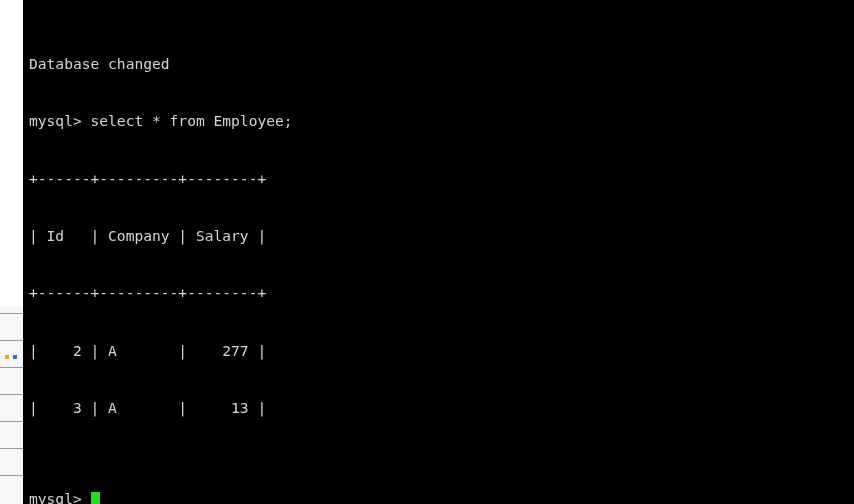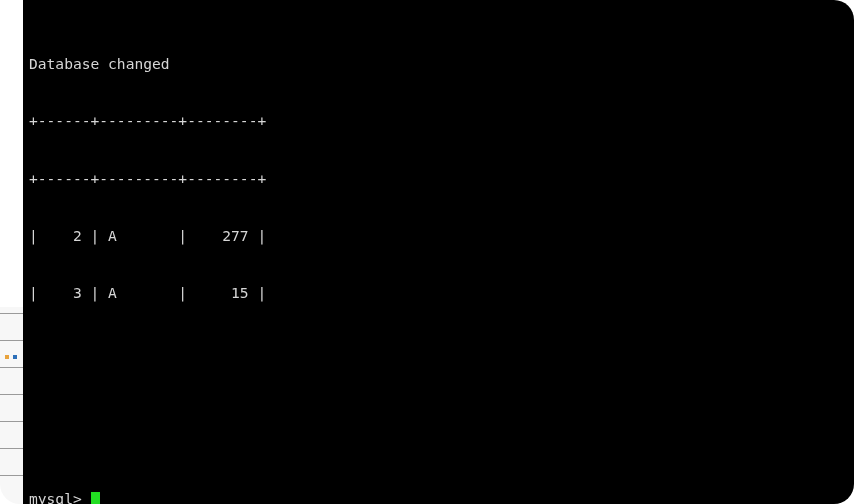--- a/index.html
+++ b/index.html
@@ -14,21 +14,20 @@
     overflow: hidden;
     font-family: "DejaVu Sans Mono", "Liberation Mono", monospace;
   }
 
   #screen {
     position: relative;
     width: 854px;
     height: 504px;
     background: #ffffff;
     overflow: hidden;
-    border-radius: 20px;
   }
 
   
   #bg-panel {
     position: absolute;
     left: 0;
     top: 0;
     width: 23px;
     height: 504px;
     background: #ffffff;
@@ -128,24 +127,26 @@
     <div id="bg-dots">
         <div class="bg-dot" style="left: 5px; top: 355px; background: rgb(232, 163, 61);"></div>
         <div class="bg-dot" style="left: 13px; top: 355px; background: rgb(45, 111, 184);"></div>
       </div>
   </div>
 
   <div id="terminal" style="background: rgb(0, 0, 0);">
 
     <div id="term-content" style="color: rgb(214, 214, 214);">
       <span class="tline">Database changed</span>
+      <span class="tline">mysql&gt; select * from Employee;</span>
       <span class="tline">+------+---------+--------+</span>
+      <span class="tline">| Id   | Company | Salary |</span>
       <span class="tline">+------+---------+--------+</span>
       <span class="tline">|    2 | A       |    277 |</span>
-      <span class="tline">|    3 | A       |     15 |</span>
+      <span class="tline">|    3 | A       |     13 |</span>
       
       
       
       
       
       
       
       
       
       

